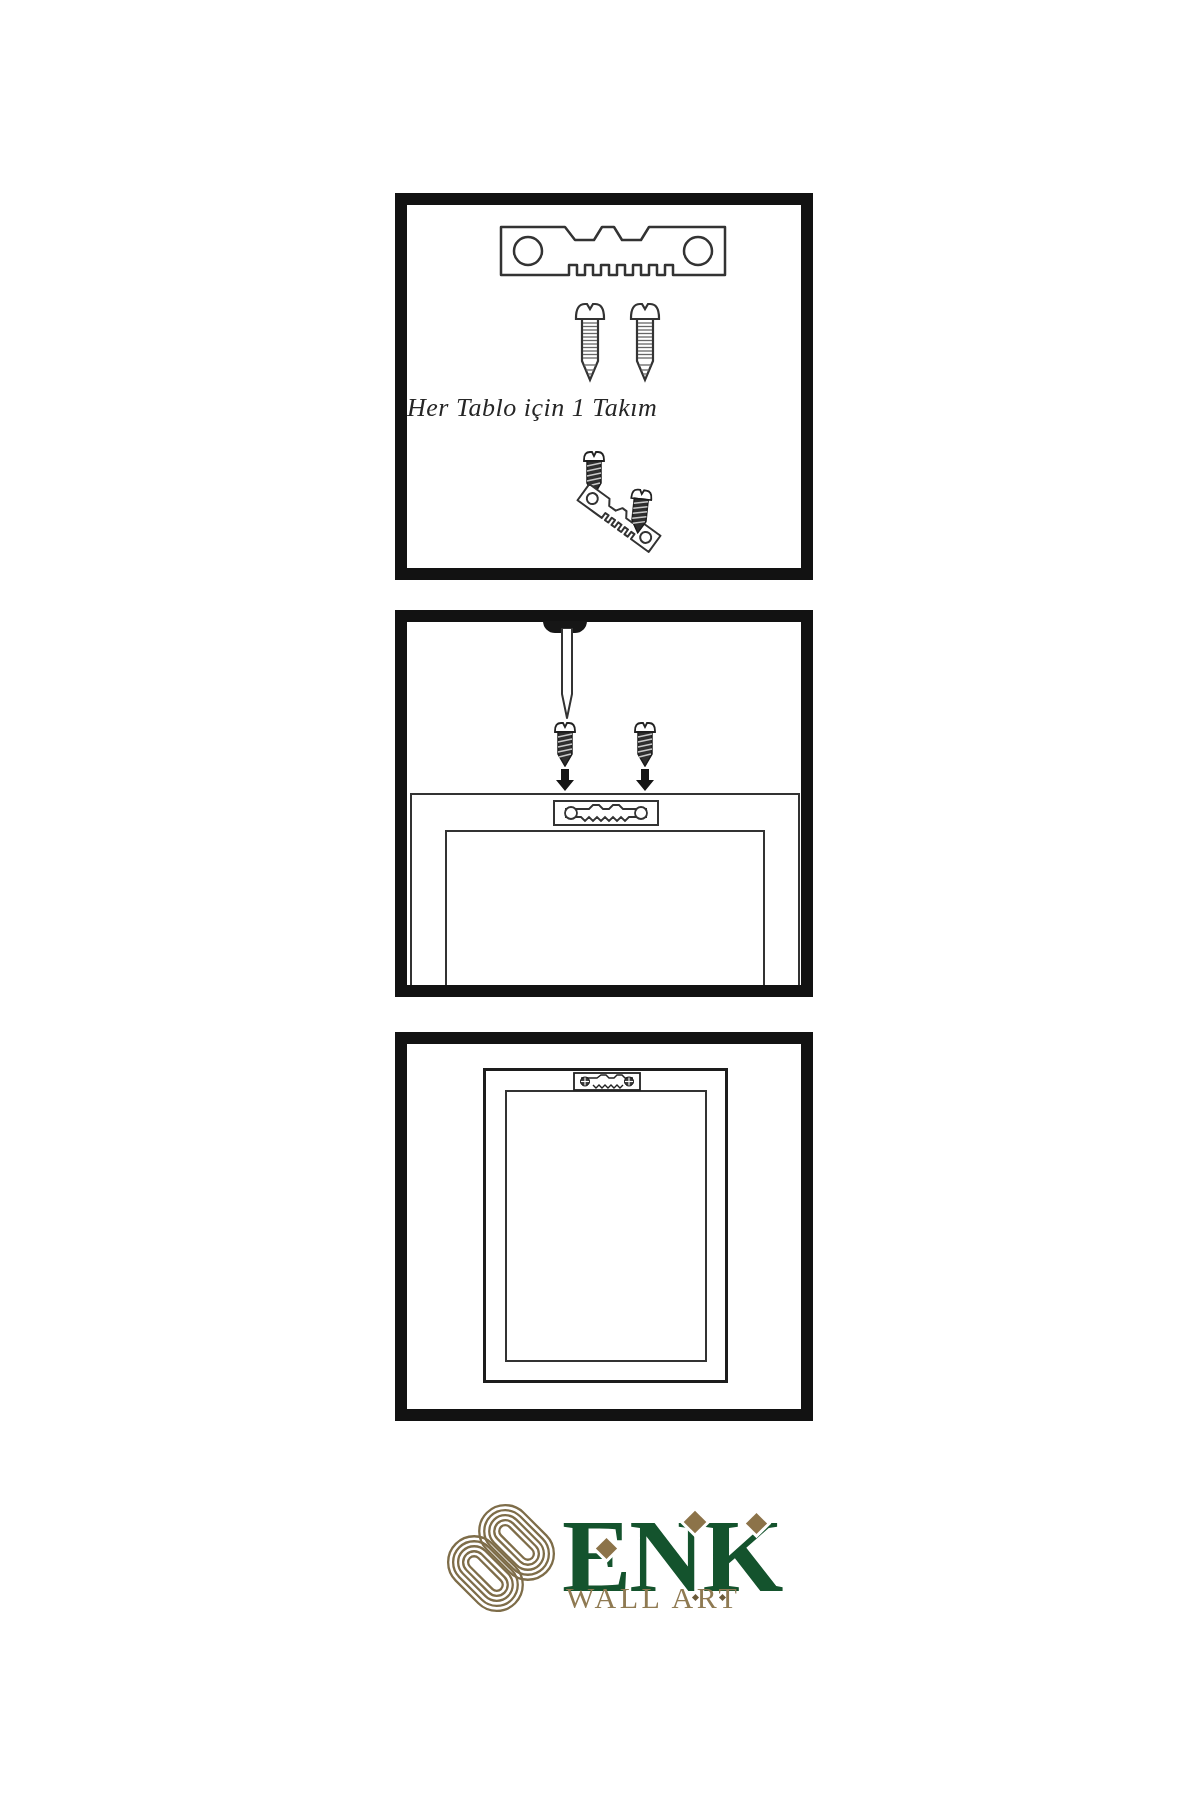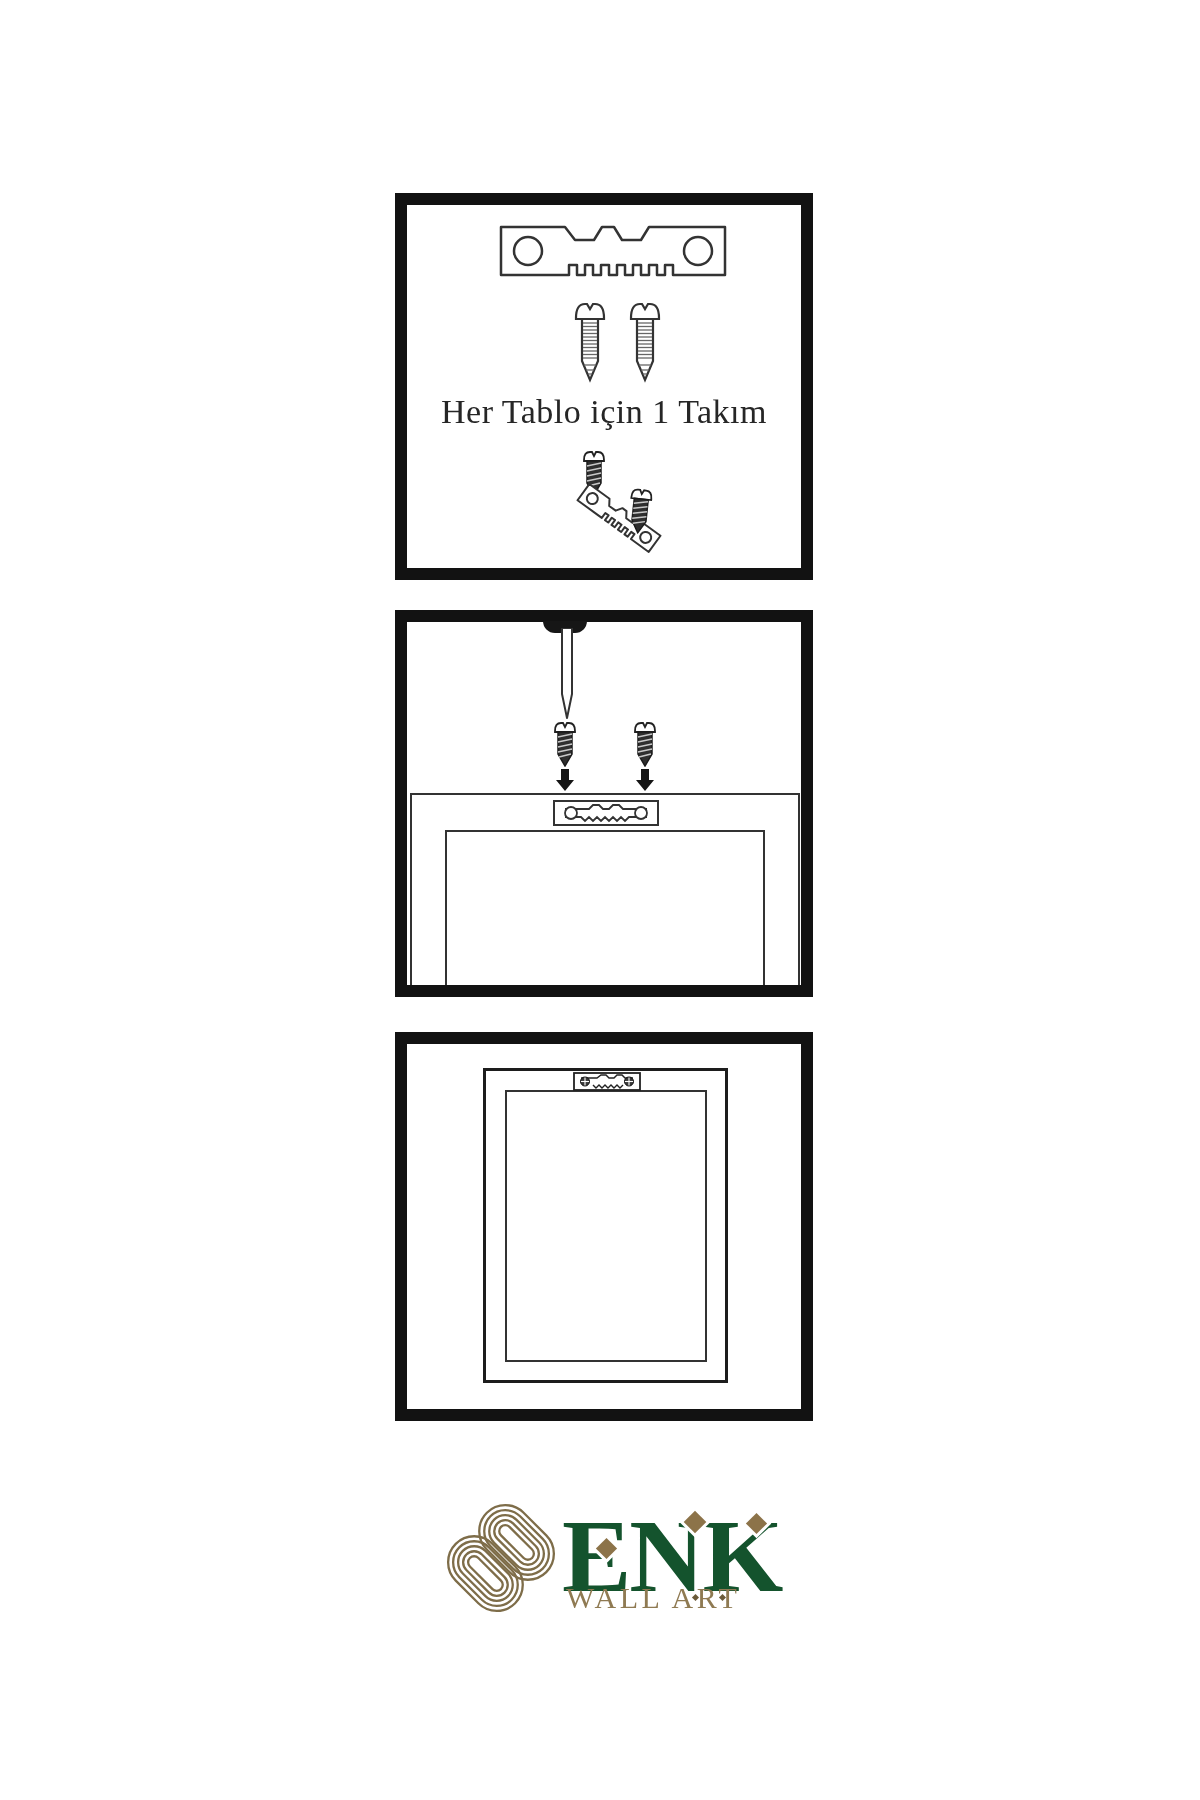--- a/index.html
+++ b/index.html
@@ -8,22 +8,22 @@
 
   .panel { position:absolute; left:395px; width:418px; border:12px solid #121212; background:#fff; }
   .panel-1 { top:193px;  height:387px; }
   .panel-2 { top:610px;  height:387px; }
   .panel-3 { top:1032px; height:389px; }
   .panel .inner { position:relative; width:100%; height:100%; }
 
   .abs { position:absolute; }
 
   
-  .caption { position:absolute; left:0; top:188px; width:100%; text-align:center;
-             font-size:34px; letter-spacing:0.5px; color:#262626; font-weight:400; }
+  .caption { position:absolute; left:0; top:188px; width:100%; 
+             font-size:26px; letter-spacing:0.5px; color:#262626; font-weight:400;font-style:italic; }
   .tilt-group { position:absolute; left:163px; top:243px; width:105px; height:105px; }
   .tilt-hanger { position:absolute; left:3px; top:58px; transform:rotate(36deg); transform-origin:center; }
   .tilt-screw-1 { position:absolute; left:12px; top:2px; }
   .tilt-screw-2 { position:absolute; left:58px; top:40px; transform:rotate(6deg); }
 
   
   .nail-head { position:absolute; left:136px; top:-1px; width:44px; height:12px;
                background:#161616; border-radius:0 0 22px 22px; }
   .frame-back { position:absolute; left:3px; top:171px; width:390px; height:192px;
                 border:2px solid #333; border-bottom:none; background:#fff; }

